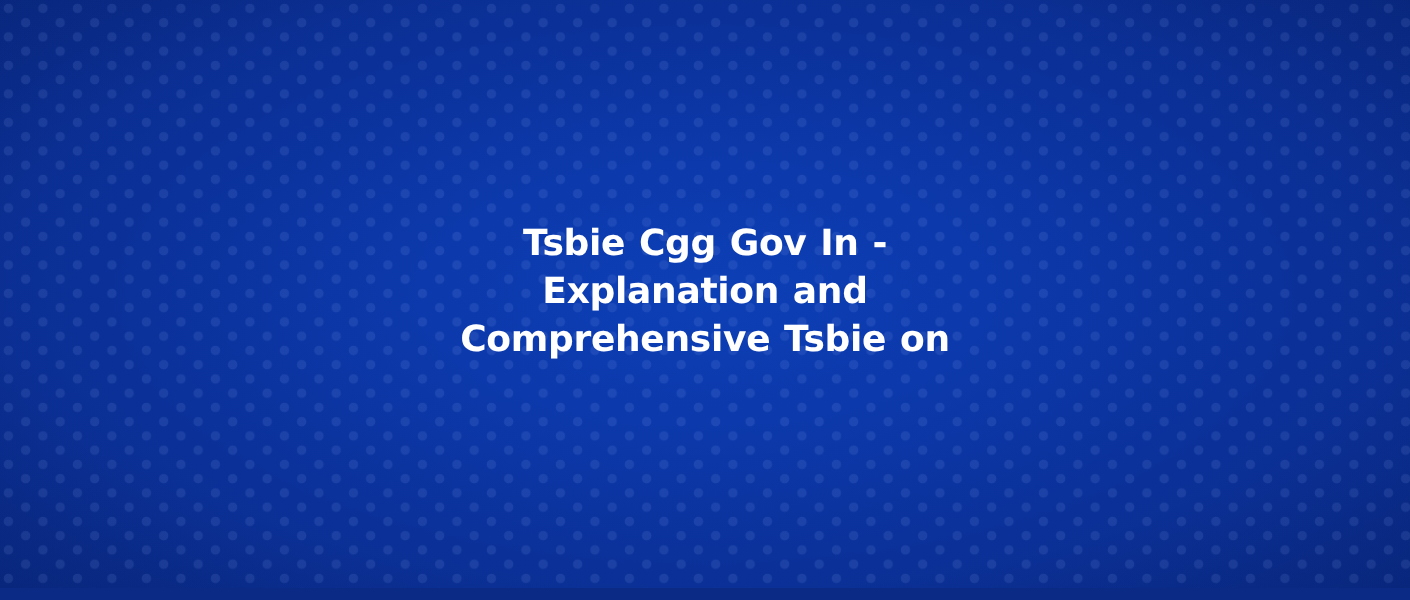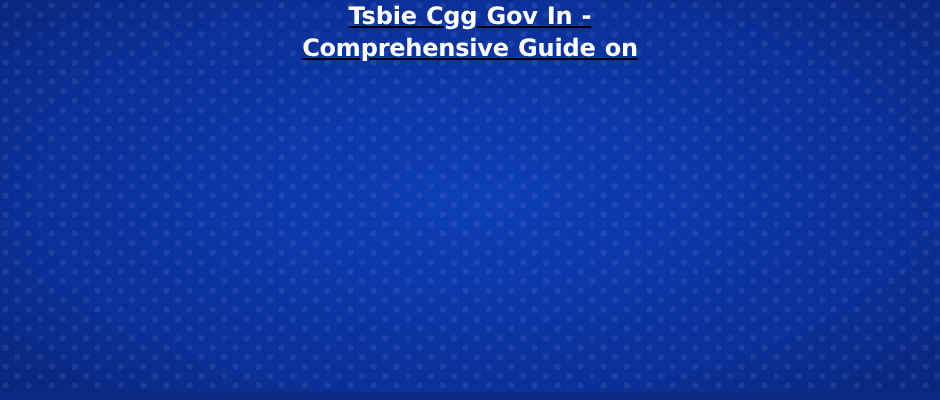--- a/index.html
+++ b/index.html
@@ -18,23 +18,22 @@
 
   
   .banner {
     position: relative;
     width: 940px;
     height: 392px;
     overflow: hidden;
     
     background-color: #0b2d8f;
     display: flex;
-    align-items: flex-start;
+    align-items: center;
     justify-content: center;
-    text-decoration: underline;
   }
 
   
   .banner-gradient {
     position: absolute;
     inset: 0;
     background:
       radial-gradient(ellipse 78% 86% at 50% 50%,
         #0d3fb6 0%,
         #0c39ab 26%,
@@ -101,17 +100,18 @@
 
 <div class="banner">
 
   <div class="banner-gradient"></div>
   <div class="banner-vignette"></div>
   <div class="banner-dots"></div>
 
   <div class="banner-content">
     <h1 class="banner-title" style="font-size: 24px; line-height: 32.328px;">
       <span class="title-line">Tsbie Cgg Gov In -</span>
-      <span class="title-line">Comprehensive Guide on</span>
+      <span class="title-line">Explanation and</span>
+      <span class="title-line">Comprehensive Tsbie on</span>
     </h1>
   </div>
 
 </div>
 
 </body></html>

